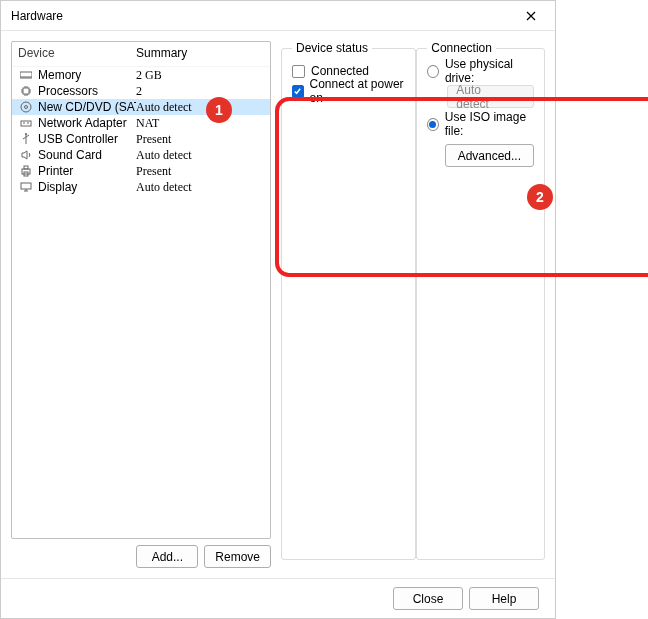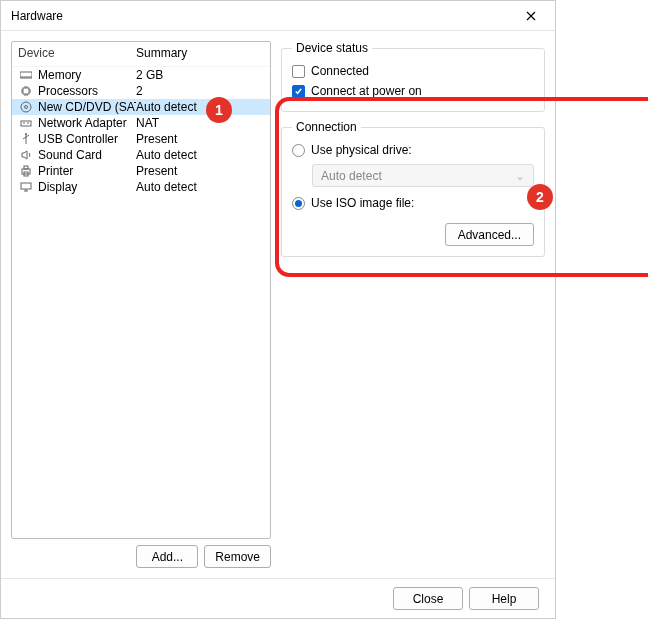--- a/index.html
+++ b/index.html
@@ -13,25 +13,25 @@
   .left-pane { width: 260px; display: flex; flex-direction: column; }
   .device-list { flex: 1; border: 1px solid #bfbfbf; border-radius: 2px; background: #fff; overflow: hidden; }
   .list-header { display: flex; padding: 4px 6px 6px 6px; border-bottom: 1px solid #f5f5f5; }
   .list-header .col-dev { width: 118px; color: #404040; }
   .list-header .col-sum { flex: 1; color: #000; }
   .list-body { padding: 0; }
   .row { display: flex; align-items: center; height: 16px; padding: 0 6px; position: relative; }
   .row.selected { background: #cce8ff; }
   .row .ico { width: 16px; height: 16px; margin-right: 4px; display: flex; align-items: center; justify-content: center; color: #555; }
   .row .dev { width: 98px; white-space: nowrap; overflow: hidden; }
-  .row .sum { flex: 1; white-space: nowrap; overflow: hidden; }
+  .row .sum { flex: 1; white-space: nowrap; overflow: hidden; font-family: Liberation Serif, serif; }
   .left-btns { display: flex; justify-content: flex-end; gap: 6px; margin-top: 6px; }
   .btn { height: 23px; min-width: 70px; padding: 0 12px; background: #fdfdfd; border: 1px solid #adadad; border-radius: 3px; display: inline-flex; align-items: center; justify-content: center; cursor: default; }
   .btn.small { min-width: 62px; padding: 0 10px; }
-  .right-pane { flex: 1; display: flex; flex-direction: column; position: relative; }
+  .right-pane { flex: 1; display: flex; flex-direction: row; position: relative; }
   fieldset { border: 1px solid #dcdcdc; border-radius: 3px; margin: 0 0 8px 0; padding: 6px 10px 10px 10px; }
   legend { padding: 0 4px; font-size: 12px; color: #000; }
   .chk-row { display: flex; align-items: center; height: 20px; gap: 6px; }
   .chk { width: 13px; height: 13px; border: 1px solid #888; border-radius: 2px; background: #fff; display: inline-flex; align-items: center; justify-content: center; }
   .chk.checked { background: #0a64d6; border-color: #0a64d6; }
   .chk.checked svg { width: 9px; height: 9px; }
   .radio { width: 13px; height: 13px; border: 1px solid #888; border-radius: 50%; background: #fff; display: inline-flex; align-items: center; justify-content: center; }
   .radio.checked::after { content: ""; width: 7px; height: 7px; border-radius: 50%; background: #0a64d6; }
   .drive-select { margin: 4px 0 6px 20px; height: 23px; border: 1px solid #dcdcdc; border-radius: 3px; background: #f6f6f6; color: #888; display: flex; align-items: center; justify-content: space-between; padding: 0 8px; }
   .drive-select .chev { color: #bbb; }

